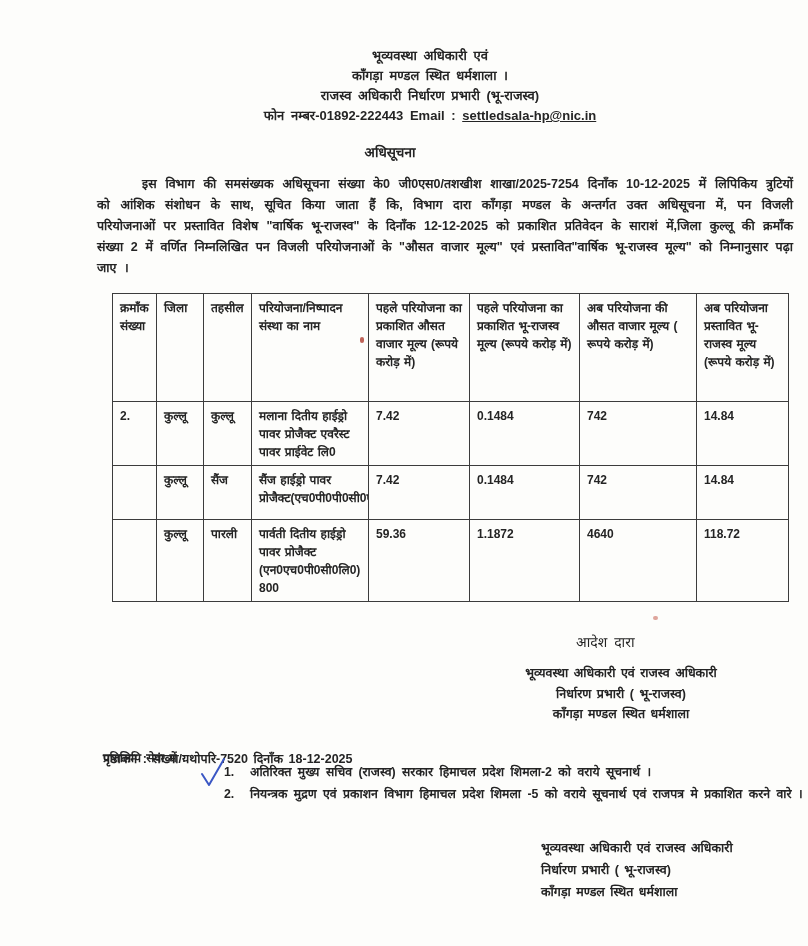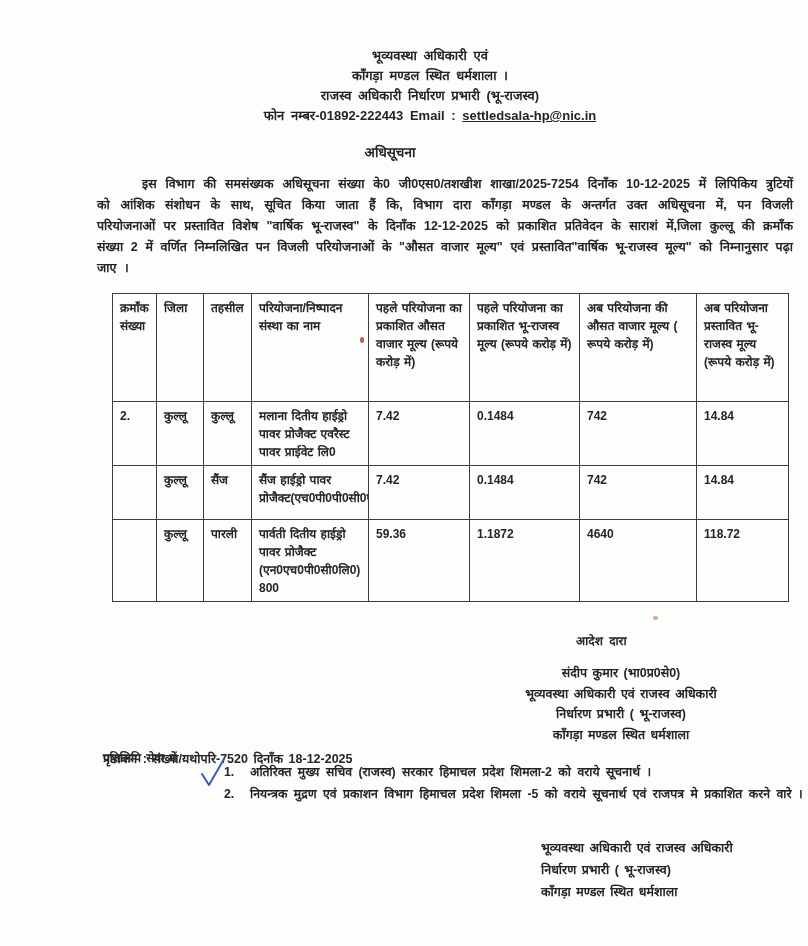--- a/index.html
+++ b/index.html
@@ -64,21 +64,21 @@
     line-height:18px;
     font-weight:600;
     word-spacing:1px;
     overflow:hidden;
   }
   tr.hdr{height:108px;}
   tr.r1{height:59px;}
   tr.r2{height:54px;}
   tr.r3{height:72px;}
   
-  .order-by{position:absolute;top:632px;left:576px;font-size:12px;font-weight:700;word-spacing:3px;}
+  .order-by{position:absolute;top:632px;left:576px;font-size:14px;font-weight:400;word-spacing:3px;}
   .sign1{
     position:absolute;top:663px;left:498px;width:246px;
     text-align:center;font-size:12.5px;font-weight:700;line-height:20.5px;word-spacing:2px;
   }
   .endorsement{position:absolute;top:750px;left:103px;font-size:12.5px;font-weight:700;word-spacing:2px;}
   .copy-heading{position:absolute;top:749px;left:103px;font-size:12px;font-weight:700;word-spacing:2px;}
   .copy-list{position:absolute;top:761px;left:224px;font-size:12.3px;font-weight:600;word-spacing:3px;}
   .copy-item{display:flex;position:relative;line-height:22px;white-space:nowrap;}
   .copy-item .num{width:26px;flex:0 0 26px;}
   .check-icon{position:absolute;left:-24px;top:-4px;}
@@ -162,21 +162,20 @@
         <td>4640</td>
         <td>118.72</td>
       </tr>
     </tbody>
   </table>
 
 
   <div class="order-by">आदेश दारा</div>
 
   <div class="sign1">
-    <div>संदीप कुमार (भा0प्र0से0)</div>
     <div>भूव्यवस्था अधिकारी एवं राजस्व अधिकारी</div>
     <div>निर्धारण प्रभारी ( भू-राजस्व)</div>
     <div>काँगड़ा मण्डल स्थित धर्मशाला</div>
   </div>
 
   <div class="endorsement">पृष्ठाकन : संख्या/यथोपरि-7520  दिनाँक 18-12-2025</div>
   <div class="copy-heading">प्रतिलिपि सेवा में :</div>
 
   <div class="copy-list">
     <div class="copy-item">

